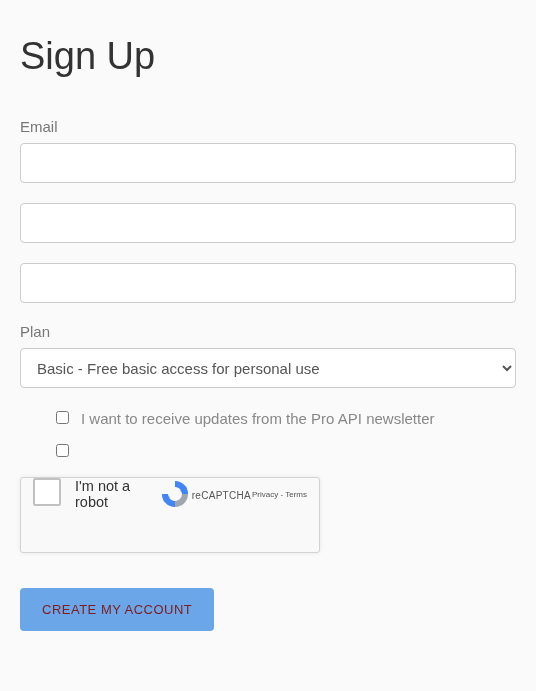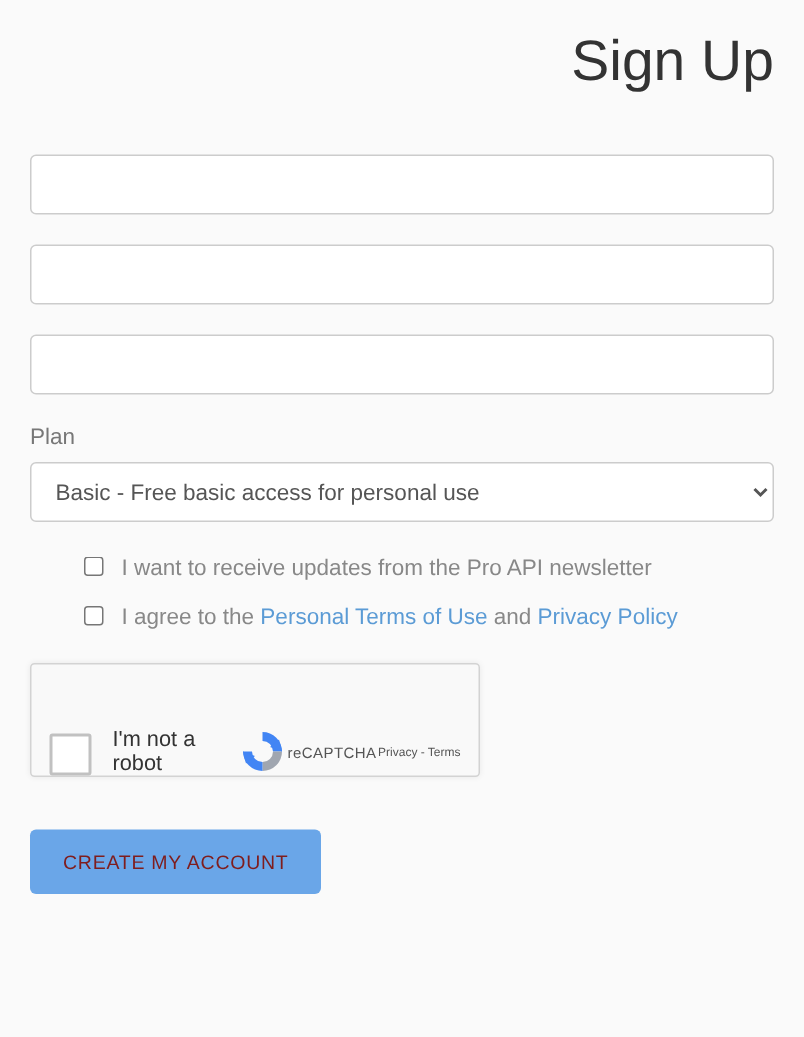--- a/index.html
+++ b/index.html
@@ -8,26 +8,26 @@
       padding: 0;
     }
     body {
       font-family: -apple-system, BlinkMacSystemFont, "Segoe UI", Helvetica, Arial, sans-serif;
       background: #fafafa;
       padding: 10px 20px 30px 20px;
       width: 536px;
       color: #333;
     }
     h1 {
-      text-align: right;
+      text-align: left;
       font-size: 38px;
       font-weight: 400;
       color: #333;
       margin-bottom: 40px;
-      margin-top: 10px;
+      margin-top: 25px;
     }
     .form-group {
       margin-bottom: 20px;
     }
     .form-label {
       display: block;
       font-size: 15px;
       color: #777;
       margin-bottom: 8px;
       font-weight: 400;
@@ -72,21 +72,21 @@
     .checkbox-section {
       margin-bottom: 20px;
     }
     .recaptcha-box {
       width: 300px;
       height: 76px;
       border: 1px solid #d3d3d3;
       border-radius: 3px;
       background: #f9f9f9;
       display: flex;
-      align-items: flex-end;
+      align-items: flex-start;
       padding: 0 12px;
       position: relative;
       box-shadow: 0 0 4px rgba(0,0,0,0.08);
       margin-bottom: 35px;
     }
     .recaptcha-checkbox {
       width: 28px;
       height: 28px;
       border: 2px solid #c1c1c1;
       border-radius: 2px;
@@ -137,20 +137,21 @@
     }
   </style>
 </head>
 <body>
 
 
 
 <h1>Sign Up</h1>
 
 <div class="form-group">
+  <label class="form-label">Email</label>
   <input type="email" class="form-control" value="" style="">
 </div>
 
 <div class="form-group">
   <input type="text" class="form-control" value="" style="">
 </div>
 
 <div class="form-group">
   <input type="password" class="form-control" value="" style="">
 </div>
@@ -163,23 +164,20 @@
 </div>
 
 <div class="checkbox-section">
   <div class="checkbox-group">
     <input type="checkbox" class="checkbox-input" style="">
     <span class="checkbox-label">I want to receive updates from the Pro API newsletter</span>
   </div>
 
   <div class="checkbox-group">
     <input type="checkbox" class="checkbox-input" style="">
-    <span class="checkbox-label">
-      <span>I agree to the </span><a href="#">Personal Terms of Use</a><span> and </span><a href="#">Privacy Policy</a>
-    </span>
   </div>
 </div>
 
 <div class="recaptcha-box">
   <div class="recaptcha-checkbox"></div>
   <span class="recaptcha-text">I'm not a robot</span>
   <div class="recaptcha-right">
     <div class="recaptcha-logo">
       <svg viewBox="0 0 32 32">
         <path d="M 16 3 A 13 13 0 0 1 29 16 L 23 16 A 7 7 0 0 0 16 9 Z" fill="#4285f4"></path>

